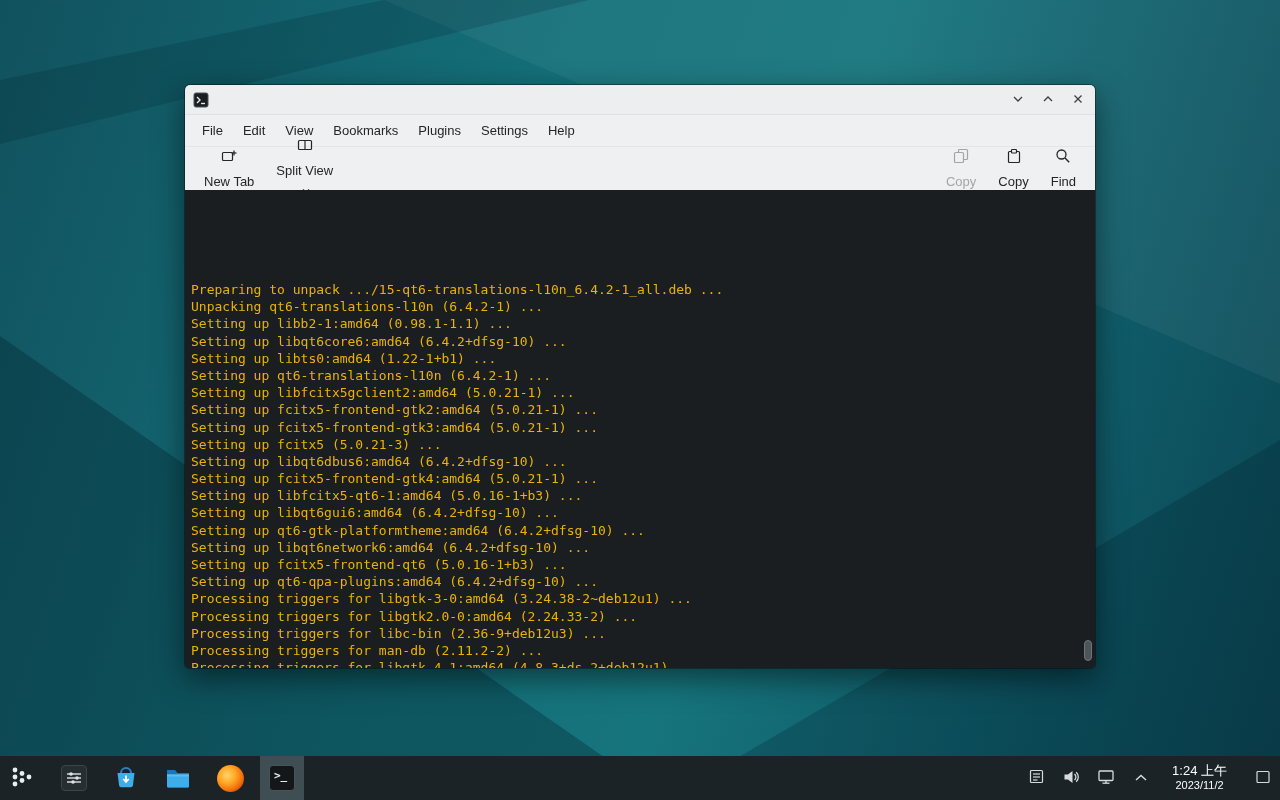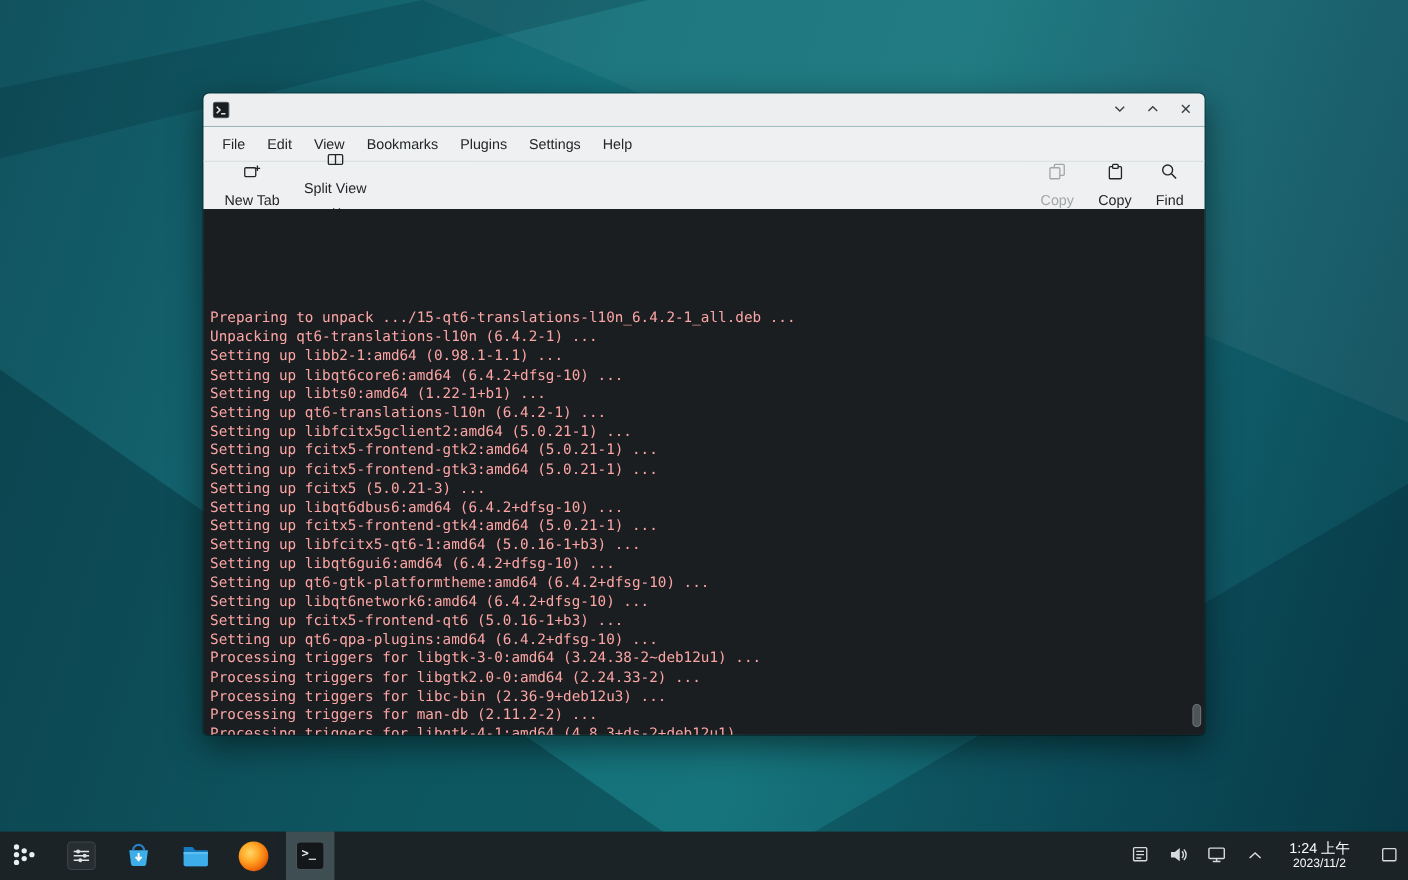--- a/index.html
+++ b/index.html
@@ -30,21 +30,21 @@
 
   .toolbar { height:43px; background:#eff0f1; display:flex; align-items:center; padding:0 10px; gap:4px; flex:0 0 auto; }
   .tool-btn { display:flex; align-items:center; gap:7px; font-size:13px; color:#232629; background:transparent; border:none;
               padding:7px 9px; border-radius:3px; font-family:inherit;flex-direction:column; }
   .tool-btn.disabled { color:#a2a6a9; }
   .tb-spacer { flex:1; }
   .chev { margin-left:2px; }
 
   
   .terminal { position:relative; flex:1; background:#1b1e20; border-radius:0 0 4px 4px;
-              font-family:"DejaVu Sans Mono", monospace; font-size:13px; line-height:17.2px; color:#fca5a5;
+              font-family:"DejaVu Sans Mono", monospace; font-size:13px; line-height:17.2px; color:#eab308;
               padding:5px 16px 0 6px; overflow:hidden; white-space:pre; }
   .term-line { height:17.2px; }
   .term-scrollbar { position:absolute; right:3px; bottom:7px; width:8px; height:21px; border-radius:4px;
                     background:#4e5559; border:1px solid #6d7478; }
 
   
   .taskbar { position:absolute; left:0; right:0; bottom:0; height:44px; background:#1b2326;
              display:flex; align-items:center; padding:0 6px 0 0; }
   .task-left { display:flex; align-items:center; height:44px; gap:8px; }
   .task-cell { width:44px; height:44px; display:flex; align-items:center; justify-content:center; background:transparent; border:none; }

